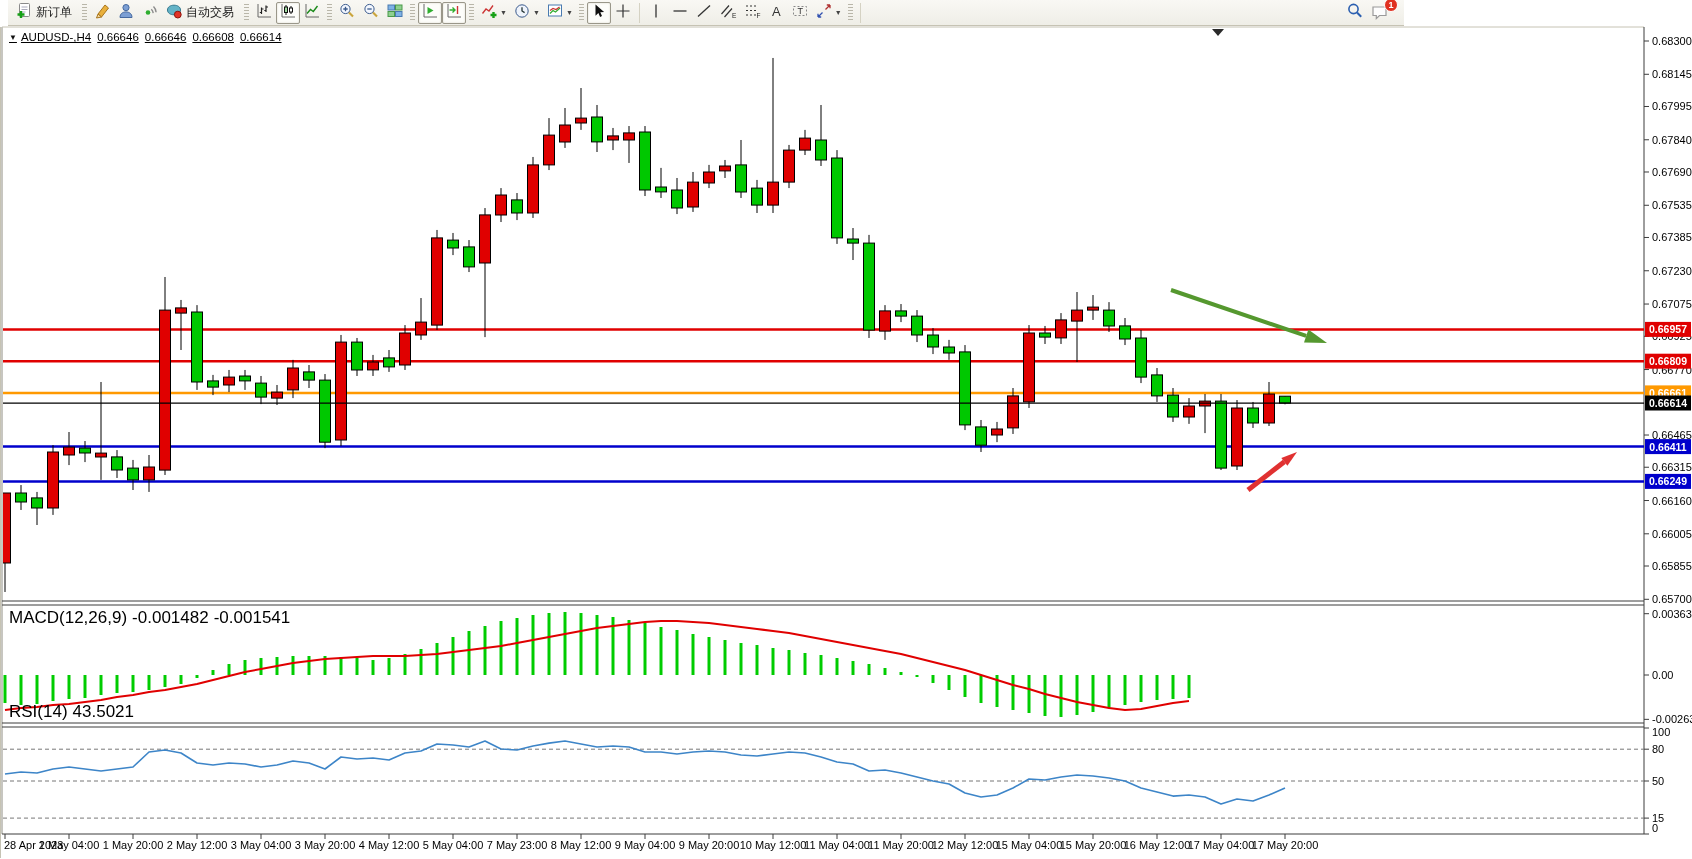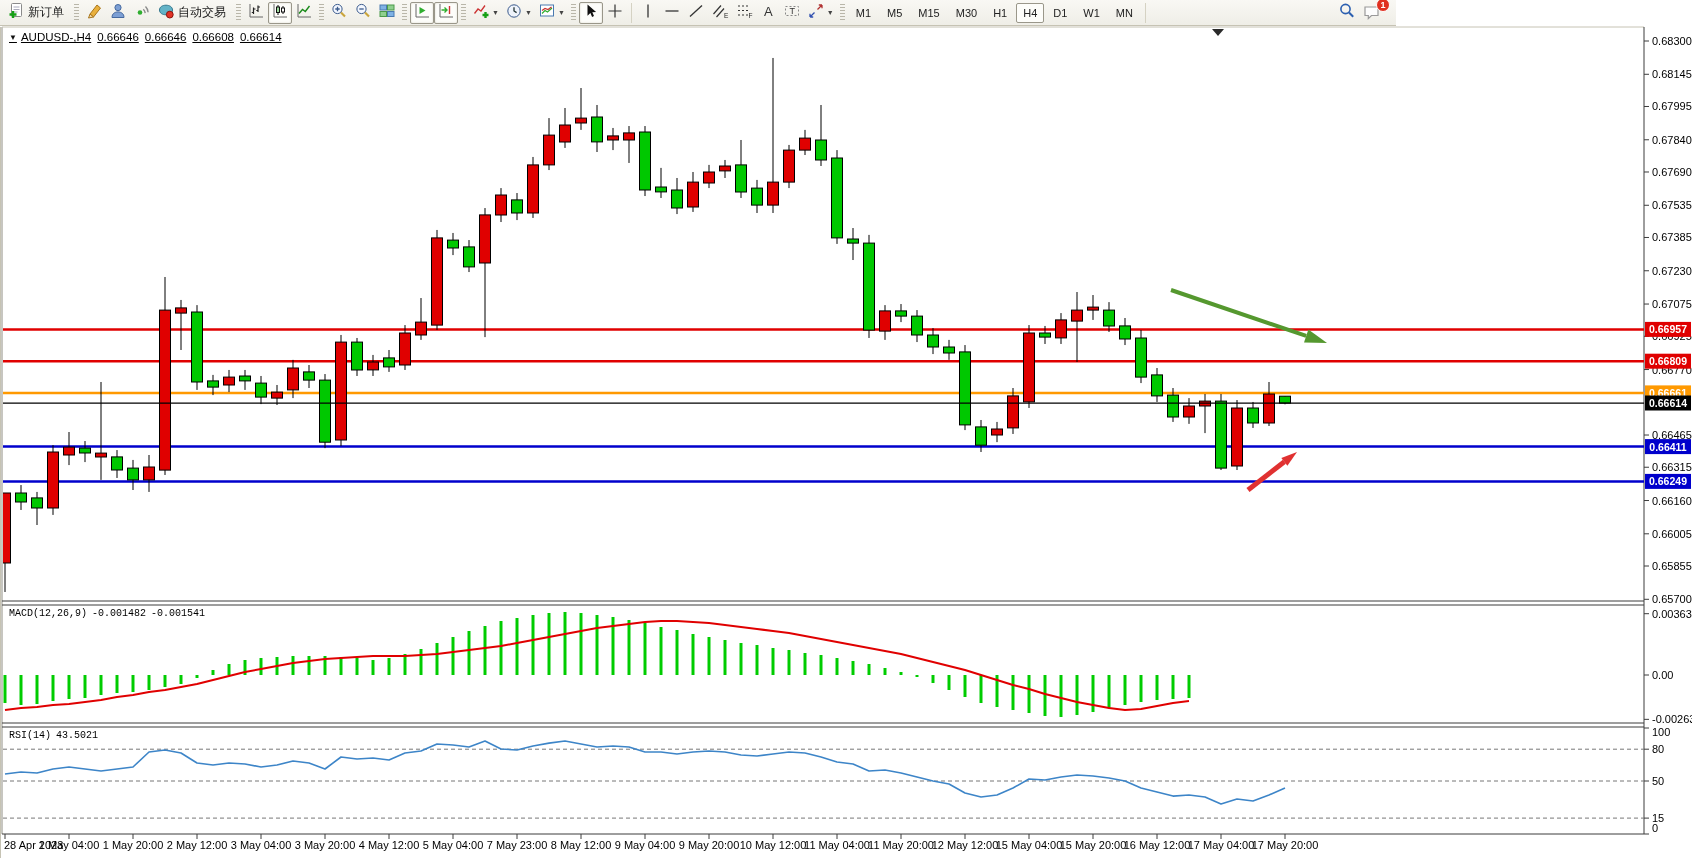--- a/index.html
+++ b/index.html
@@ -1,19 +1,19 @@
 <!DOCTYPE html>
 <html><head>
 <meta charset="utf-8">
 <style>
   * { margin:0; padding:0; box-sizing:border-box; }
   html,body { width:1692px; height:859px; overflow:hidden; background:#fff;
     font-family:"Liberation Sans", sans-serif; }
   
-  .toolbar { position:absolute; top:0; left:0; width:1396px; height:26px;
+  .toolbar { position:absolute; top:0; left:8px; width:1396px; height:26px;
     background:linear-gradient(#f9f8f4,#efeee7); border-bottom:1px solid #c6c3b4;
     display:flex; align-items:center; padding:0 4px; z-index:10; }
   .tbtn { height:22px; min-width:24px; display:flex; align-items:center; justify-content:center;
     border:1px solid transparent; border-radius:2px; padding:0 2px; cursor:default; }
   .tbtn.active { background:#fdfdfa; border:1px solid #9a978a; box-shadow:inset 0 0 2px #d8d5c8; }
   .tbtn .lbl { font-size:12px; color:#1a1a1a; padding:0 4px 0 3px; white-space:nowrap; }
   .caret { font-size:7px; color:#444; margin-left:2px; }
   .grip { width:5px; height:18px; margin:0 3px;
     background:repeating-linear-gradient(to bottom,#b9b6a9 0 1px,transparent 1px 3px); }
   .vsep { width:1px; height:20px; background:#d5d2c3; margin:0 4px; }
@@ -22,21 +22,21 @@
   .tfbtn.active { background:#fdfdfa; border:1px solid #9a978a; }
   .spacer { flex:1; }
   .badgewrap { position:relative; }
   .badge { position:absolute; top:-5px; right:-7px; background:#e03020; color:#fff;
     font-size:9px; font-weight:bold; width:14px; height:14px; border-radius:50%;
     display:flex; align-items:center; justify-content:center; border:1px solid #fff; }
   
   .overlay { position:absolute; z-index:5; font-size:11.5px; color:#000; white-space:nowrap; }
   .overlay .tri { font-size:8px; vertical-align:1px; margin-right:4px; color:#111; }
   .overlay span.val { margin-left:6px; }
-  .paneLabel { position:absolute; z-index:5; font-size:10px; color:#000; white-space:nowrap;font-family:Liberation Mono, monospace; }
+  .paneLabel { position:absolute; z-index:5; font-size:17px; color:#000; white-space:nowrap; }
   .paneLabel span { margin-right:5px; }
   .hotspot { position:absolute; z-index:3; }
   #chartsvg { position:absolute; top:0; left:0; z-index:1; }
   svg text { font-family:"Liberation Sans", sans-serif; }
 </style>
 </head>
 <body>
 
 <div class="toolbar">
   <div class="tbtn">
@@ -242,31 +242,20 @@
         </svg></span>
   </div>
   <div class="tbtn">
     <span><svg width="18" height="18" viewBox="0 0 18 18">
           <path d="M10.5 7.5L15 3m0 0h-3.2M15 3v3.2" fill="none" stroke="#b03030" stroke-width="1.3"></path>
           <path d="M7.5 10.5L3 15m0 0h3.2M3 15v-3.2" fill="none" stroke="#3050b0" stroke-width="1.3"></path>
         </svg></span>
     <span class="caret">▼</span>
   </div>
   <div class="grip"></div>
-  <div style="display:flex;align-items:center;">
-      <div class="tfbtn">M1</div>
-      <div class="tfbtn">M5</div>
-      <div class="tfbtn">M15</div>
-      <div class="tfbtn">M30</div>
-      <div class="tfbtn">H1</div>
-      <div class="tfbtn active">H4</div>
-      <div class="tfbtn">D1</div>
-      <div class="tfbtn">W1</div>
-      <div class="tfbtn">MN</div>
-    </div>
   <div class="vsep"></div>
   <div class="spacer"></div>
   <div class="tbtn">
     <span>
       <svg width="18" height="18" viewBox="0 0 18 18">
           <circle cx="7.5" cy="7" r="4.6" fill="none" stroke="#2b5fb0" stroke-width="1.6"></circle>
           <path d="M11 10.5l4.2 4.2" stroke="#2b5fb0" stroke-width="2"></path>
         </svg>
     </span>
   </div>
@@ -279,21 +268,21 @@
     <span class="badge">1</span>
   </div>
 </div>
 
 <div class="overlay" style="top:31px;left:9px;text-decoration:underline;">
   <span class="tri">▼</span><span>AUDUSD-,H4</span><span class="val">0.66646</span><span class="val">0.66646</span><span class="val">0.66608</span><span class="val">0.66614</span>
 </div>
 <div class="paneLabel" style="top:608px;left:9px;">
   <span>MACD(12,26,9)</span><span>-0.001482</span><span>-0.001541</span>
 </div>
-<div class="paneLabel" style="top:730px;left:9px;">
+<div class="paneLabel" style="top:702px;left:9px;">
   <span>RSI(14)</span><span>43.5021</span>
 </div>
 
 <div class="hotspot" style="top:27px;left:0;width:1644px;height:574px;"></div>
 <div class="hotspot" style="top:605px;left:0;width:1644px;height:118px;"></div>
 <div class="hotspot" style="top:727px;left:0;width:1644px;height:107px;"></div>
 <div class="hotspot" style="top:27px;left:1644px;width:48px;height:807px;"></div>
 <div class="hotspot" style="top:834px;left:0;width:1692px;height:25px;"></div>
 
 <div id="chartmount">

